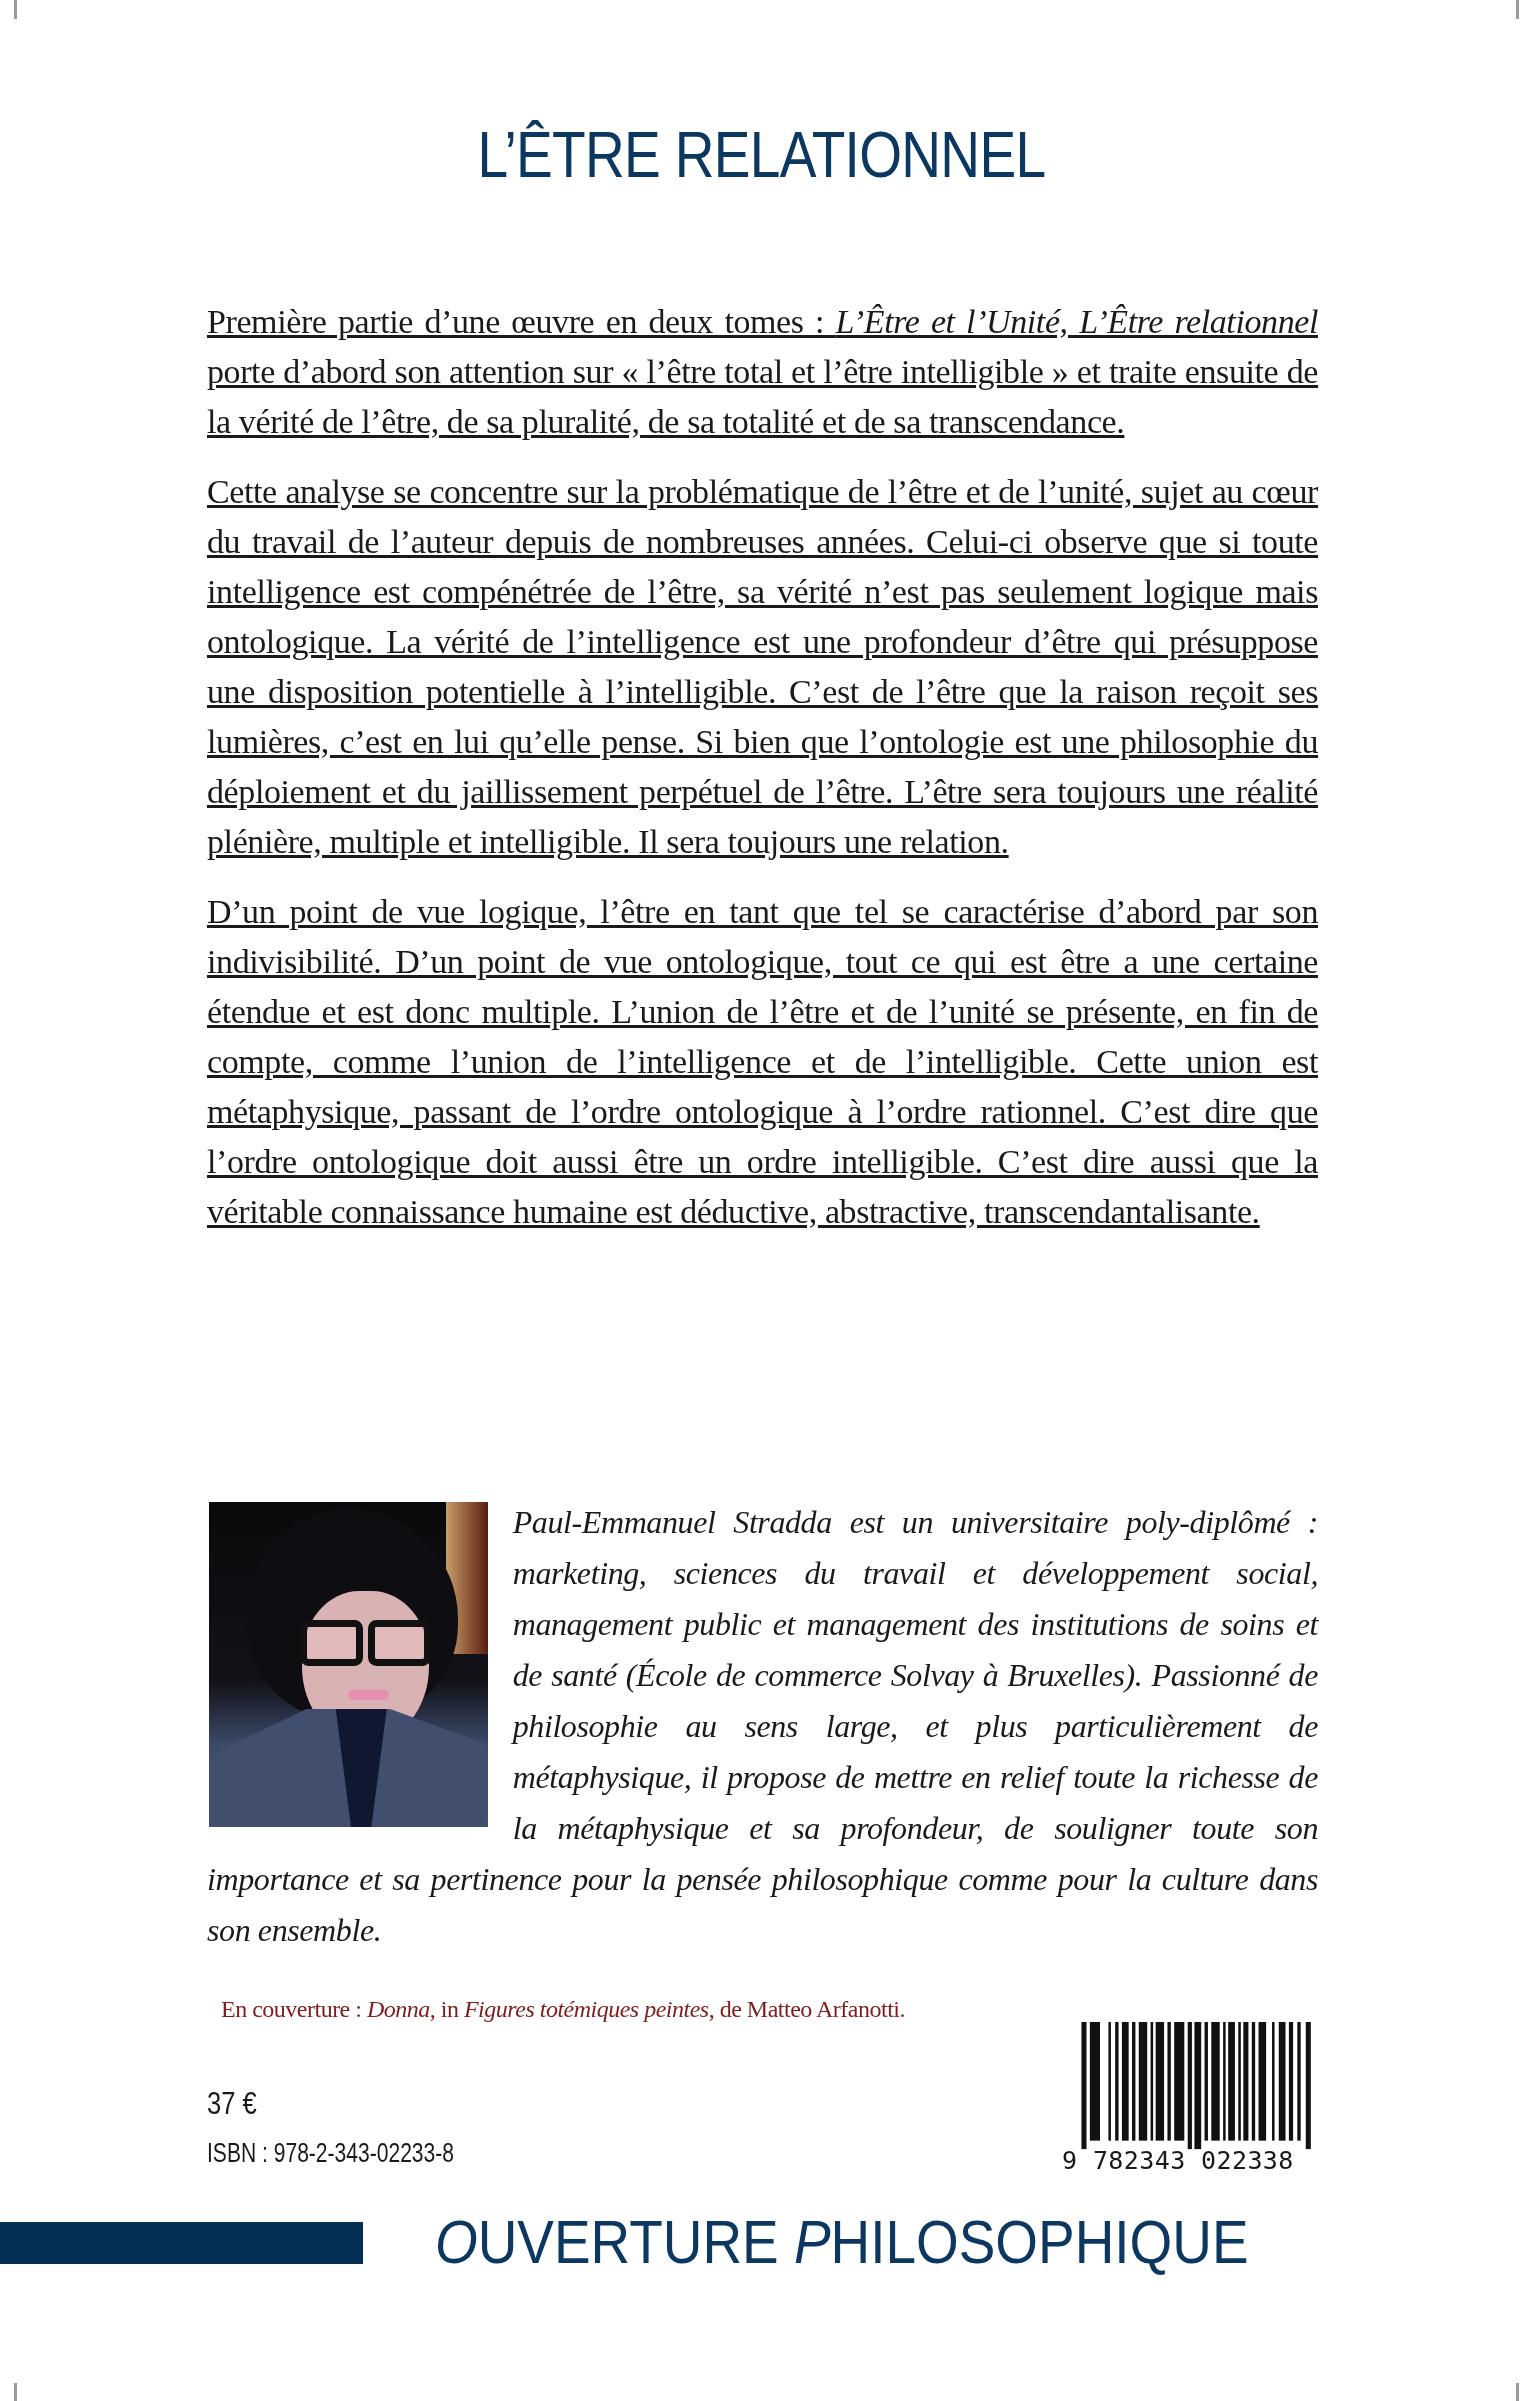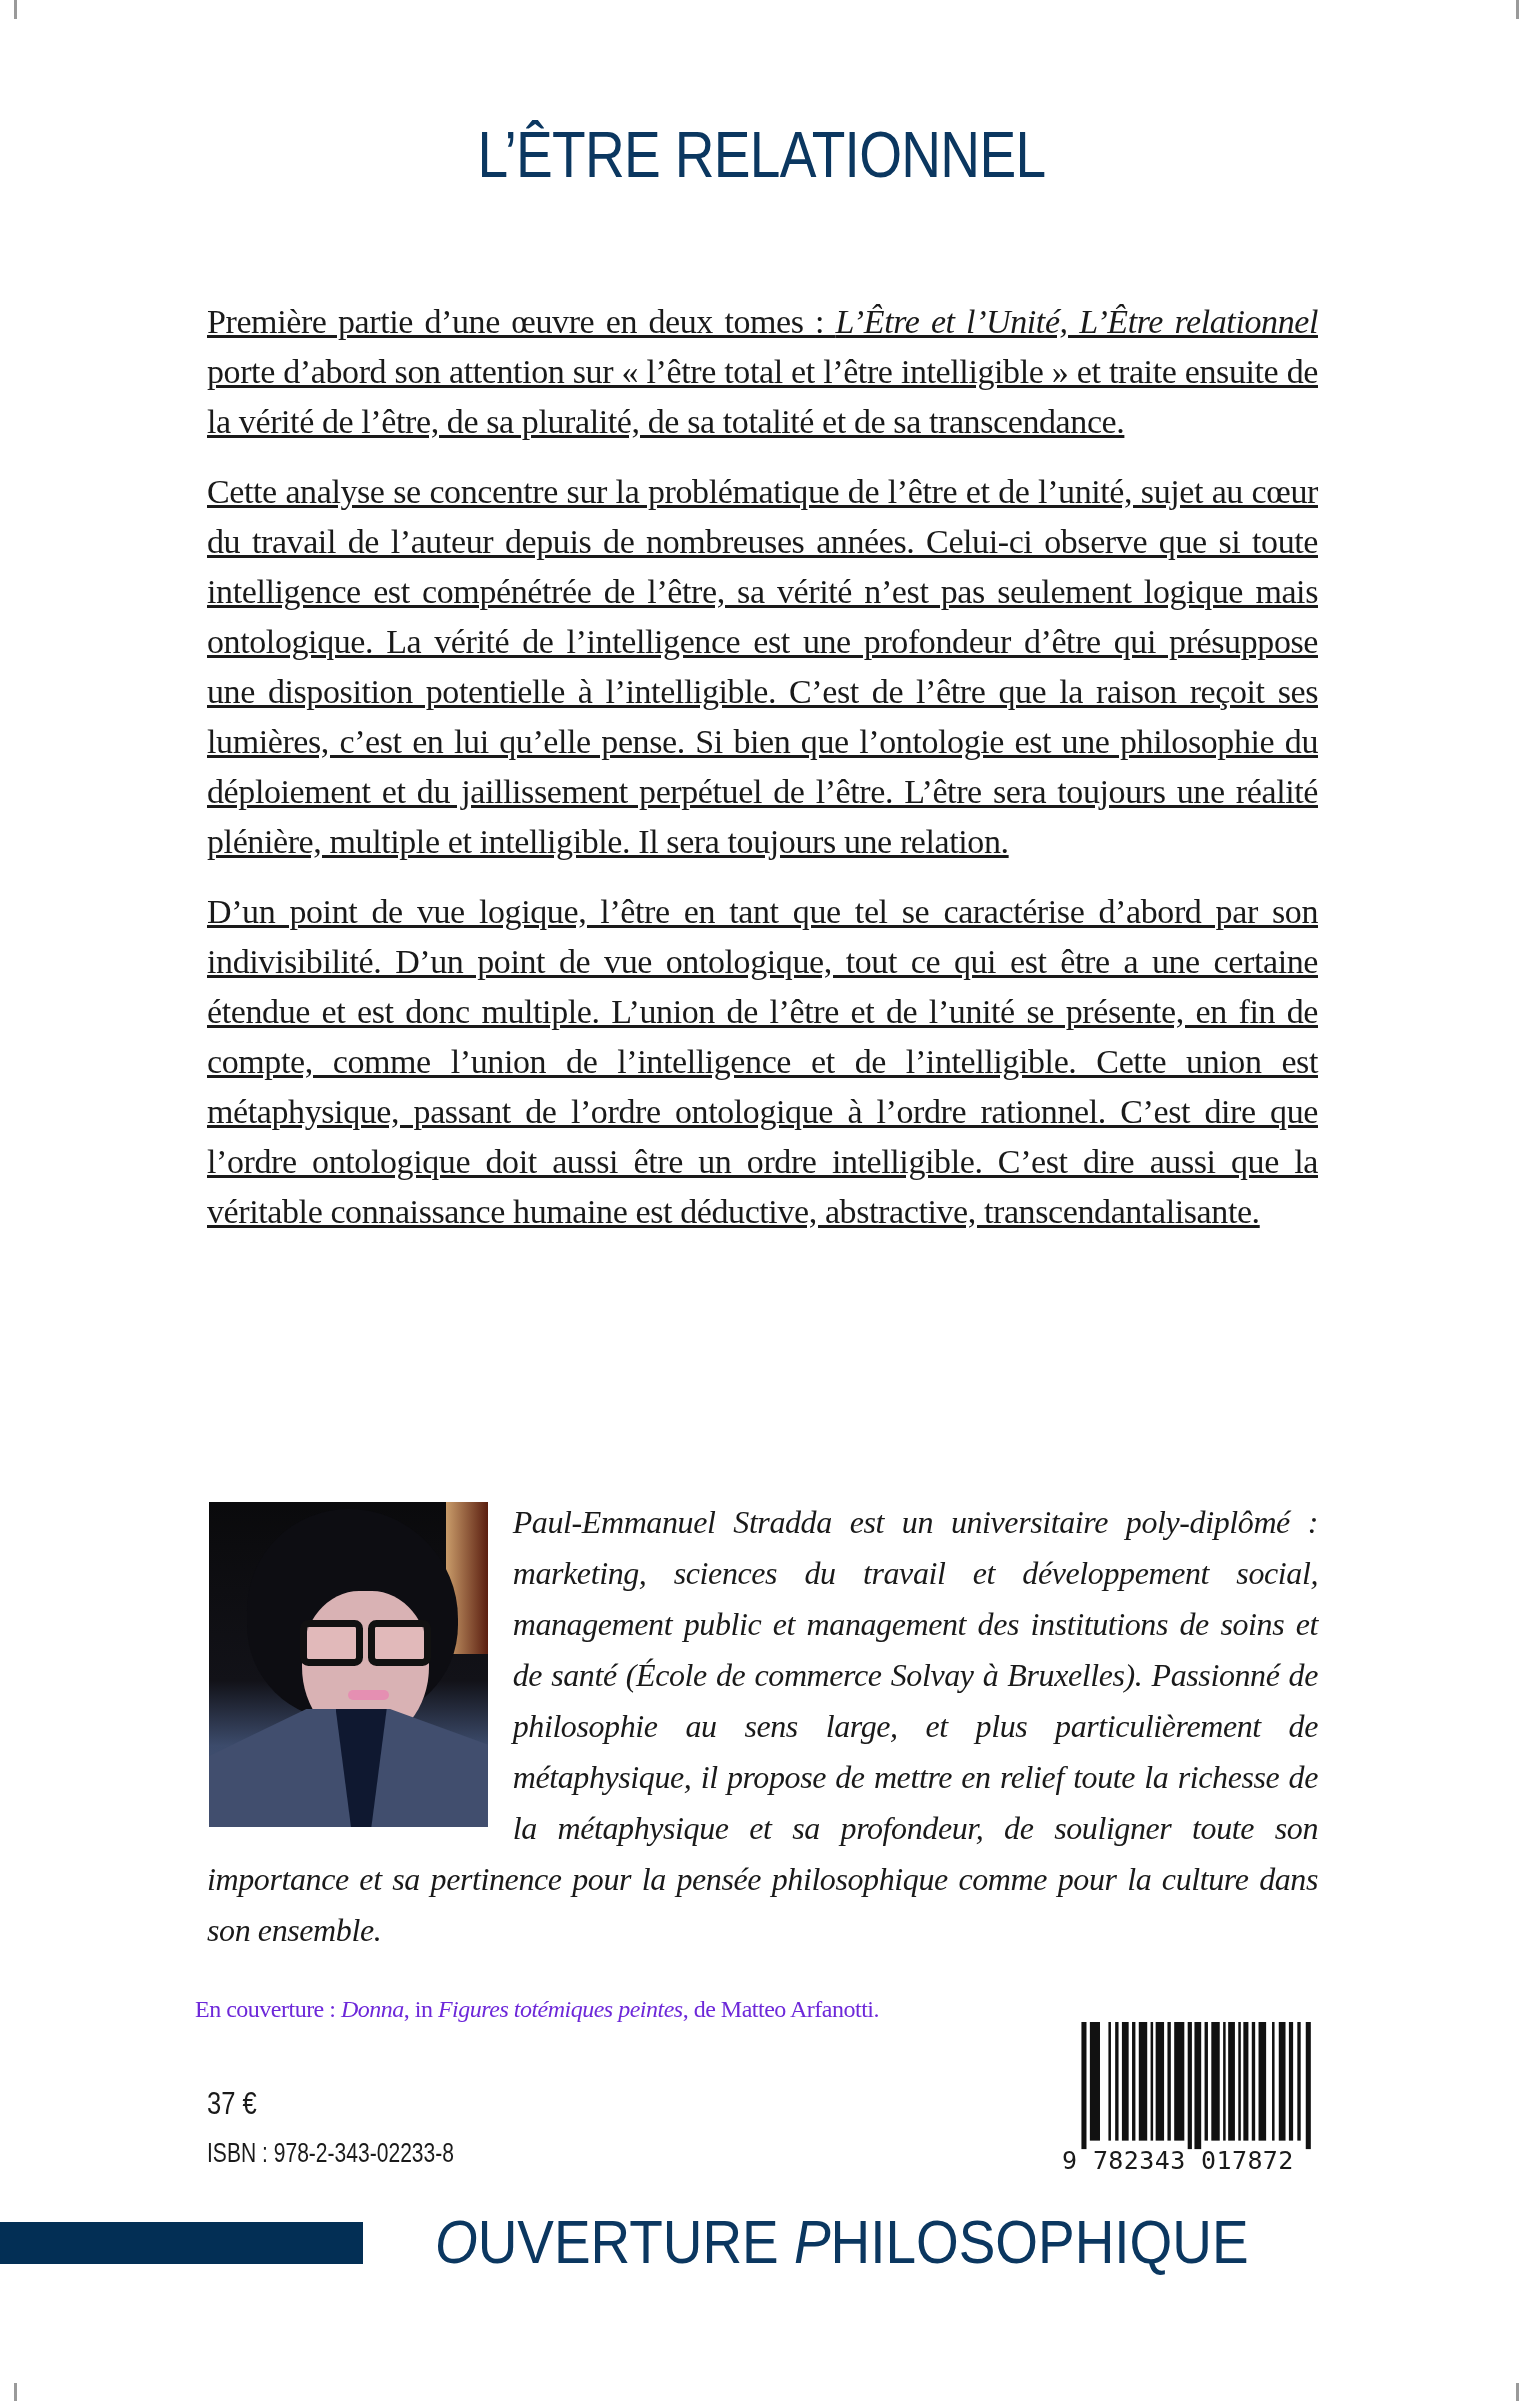--- a/index.html
+++ b/index.html
@@ -29,22 +29,22 @@
   }
   .photo .bg-right { position: absolute; right: 0; top: 0; width: 42px; height: 152px; background: linear-gradient(90deg, #c99c6a, #5a1e10); }
   .photo .hair { position: absolute; left: 38px; top: 6.8px; width: 211px; height: 211px; border-radius: 48% 52% 45% 45%; background: #0d0d12; }
   .photo .face { position: absolute; left: 93px; top: 89px; width: 127px; height: 152px; border-radius: 45% 45% 50% 50%; background: #d9b2b4; }
   .photo .glass { position: absolute; top: 118px; width: 49px; height: 32px; border: 7.6px solid #111; border-radius: 8.4px; background: rgba(230,190,190,0.6); }
   .photo .glass.l { left: 91px; } .photo .glass.r { left: 159px; }
   .photo .mouth { position: absolute; left: 139px; top: 188px; width: 41px; height: 10px; border-radius: 5px; background: #e58fb2; }
   .photo .jacket { position: absolute; left: 0; bottom: 0; width: 279px; height: 118px; background: #414e6e; clip-path: polygon(0 40%, 35% 0, 65% 0, 100% 30%, 100% 100%, 0 100%); }
   .photo .shirt { position: absolute; left: 127px; bottom: 0; width: 51px; height: 118px; background: #0f1830; clip-path: polygon(0 0, 100% 0, 70% 100%, 30% 100%); }
   .credit {
-    position: absolute; left: 195px; top: 1996px;
-    font-family: "Liberation Serif", serif; font-size: 24px; color: #6d28d9; letter-spacing: -0.5px;
+    position: absolute; left: 221px; top: 1996px;
+    font-family: "Liberation Serif", serif; font-size: 24px; color: #7f1d1d; letter-spacing: -0.5px;
   }
   .credit em { font-style: italic; }
   .price { position: absolute; left: 207px; top: 2085px; font-family: "Liberation Sans", sans-serif; font-size: 32px; color: #1a1a1a; transform: scaleX(0.8); transform-origin: 0 0; }
   .isbn { position: absolute; left: 207px; top: 2138px; font-family: "Liberation Sans", sans-serif; font-size: 27px; color: #1a1a1a; transform: scaleX(0.78); transform-origin: 0 0; }
   .barcode { position: absolute; left: 1073px; top: 2022px; width: 253px; height: 161px; }
   .barcode-digits { position: absolute; left: 1062px; top: 2146px; width: 270px; font-family: "DejaVu Sans Mono", monospace; font-size: 25px; color: #1a1a1a; letter-spacing: 0.4px; background: transparent; }
   .series-bar { position: absolute; left: 0; top: 2222px; width: 363px; height: 42px; background: #032f55; }
   .series {
     position: absolute; left: 435px; top: 2207px; font-family: "Liberation Sans", sans-serif;
     font-size: 61px; color: #0b3760; white-space: nowrap; transform: scaleX(0.9); transform-origin: 0 0;
@@ -111,17 +111,17 @@
     <rect x="202" y="0" width="6" height="140"></rect>
       <rect x="212" y="0" width="4" height="140"></rect>
     <rect x="220" y="0" width="9" height="140"></rect>
       <rect x="236" y="0" width="3" height="140"></rect>
     <rect x="244" y="0" width="8" height="140"></rect>
       <rect x="256" y="0" width="5" height="140"></rect>
     <rect x="266" y="0" width="4" height="140"></rect>
       <rect x="276" y="0" width="6" height="150"></rect>
   </g>
 </svg>
-<div class="barcode-digits">9 782343 017872</div>
+<div class="barcode-digits">9 782343 022338</div>
 
 <div class="series-bar"></div>
 <div class="series"><span class="it">O</span><span>UVERTURE </span><span class="it">P</span><span>HILOSOPHIQUE</span></div>
 
 
 </body></html>

